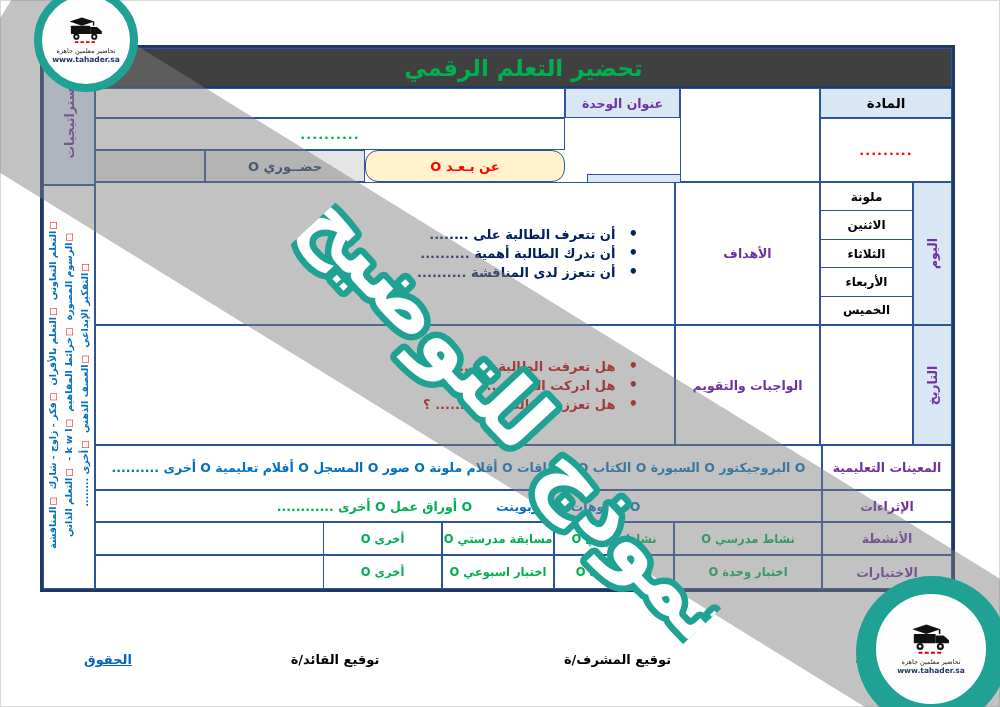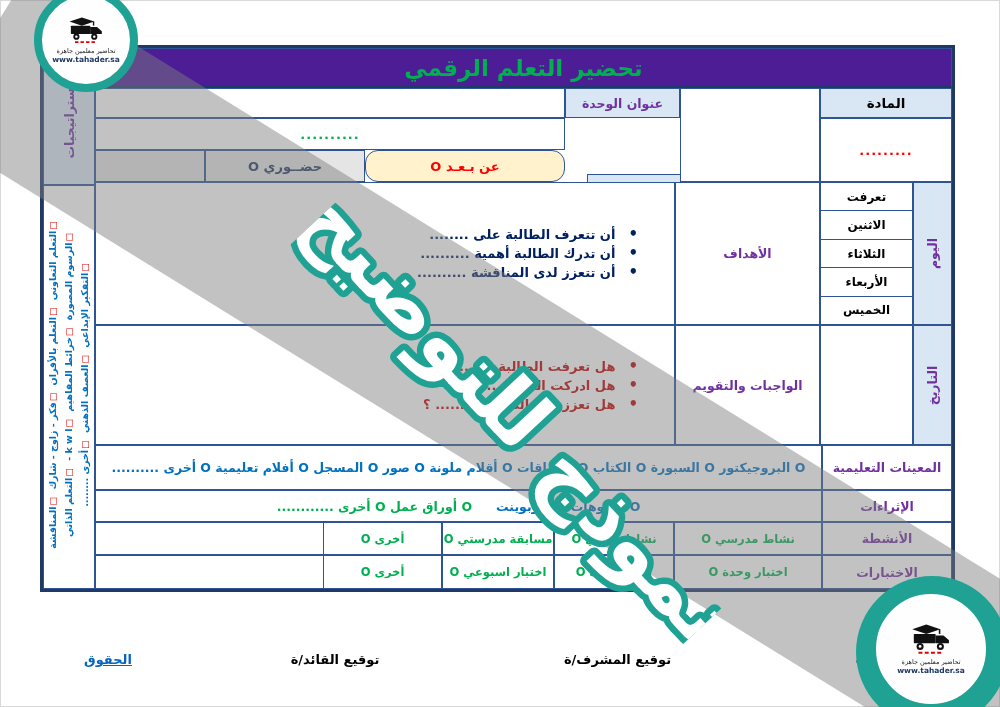--- a/index.html
+++ b/index.html
@@ -3,21 +3,21 @@
 <meta charset="utf-8">
 <style>
   html,body{margin:0;padding:0;background:#fff;}
   body{font-family:"DejaVu Sans",sans-serif;}
   .page{position:relative;width:1000px;height:707px;background:#ffffff;overflow:hidden;direction:rtl;box-shadow:inset 0 0 0 1px #d9d9d9;}
 
   
   .table{position:absolute;left:40px;top:45px;width:915px;height:547px;border:3px solid #1f3864;background:#fff;box-sizing:border-box;}
   .cell{position:absolute;box-sizing:border-box;border:1px solid #2f5496;display:flex;align-items:center;justify-content:center;background:#fff;}
   .bg-blue{background:#d9e7f5;}
-  .bg-green{background:#4c1d95;}
+  .bg-green{background:#404040;}
   .bg-yellow{background:#fff2cc;}
   .bg-peach{background:#e5e5e5;}
   .title{color:#00b050;font-weight:bold;font-size:23px;border-bottom:2px solid #1f3864;}
   .plabel{color:#7030a0;font-weight:bold;font-size:12.5px;text-align:center;}
   .blk{color:#000;font-weight:bold;font-size:13.5px;}
   .dots-red{color:#ff0000;font-weight:bold;font-size:13px;letter-spacing:1px;}
   .dots-green{color:#00b050;font-weight:bold;font-size:13px;letter-spacing:1px;}
   .opt-remote{color:#ff0000;font-weight:bold;font-size:13px;}
   .opt-inperson{color:#1f3864;font-weight:bold;font-size:13px;}
 
@@ -138,21 +138,21 @@
         </div>
 
         <div class="b-row navy">
           <span class="bullet">•</span>
           <span>أن تتعزز لدى المناقشة ..........</span>
         </div>
       </div>
     <div class="cell plabel" style="left:632px;top:134px;width:145px;height:143px;">الأهداف</div>
     <div class="cell days-col" style="left:777px;top:134px;width:93px;height:143px;">
 
-        <div class="day-cell">تعرفت</div>
+        <div class="day-cell">ملونة</div>
 
         <div class="day-cell">الاثنين</div>
 
         <div class="day-cell">الثلاثاء</div>
 
         <div class="day-cell">الأربعاء</div>
 
         <div class="day-cell">الخميس</div>
       </div>
     <div class="cell bg-blue vcell" style="left:870px;top:134px;width:39px;height:143px;">

